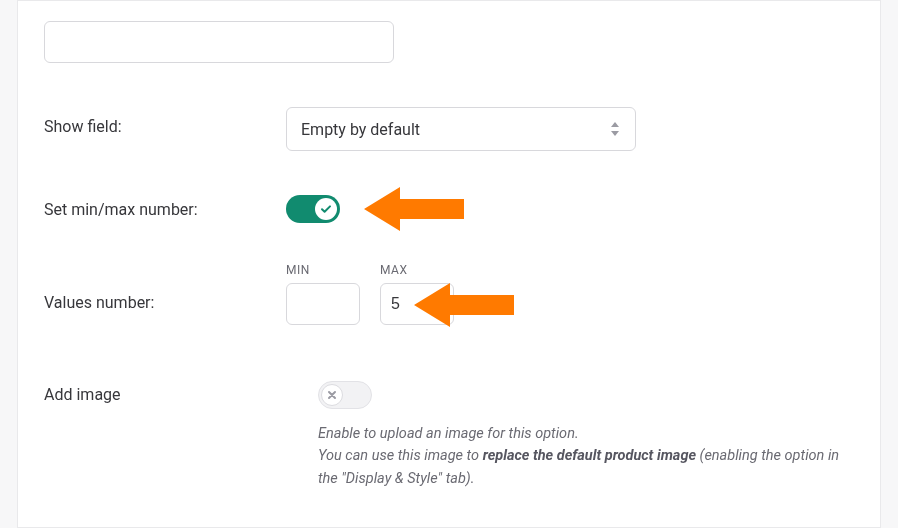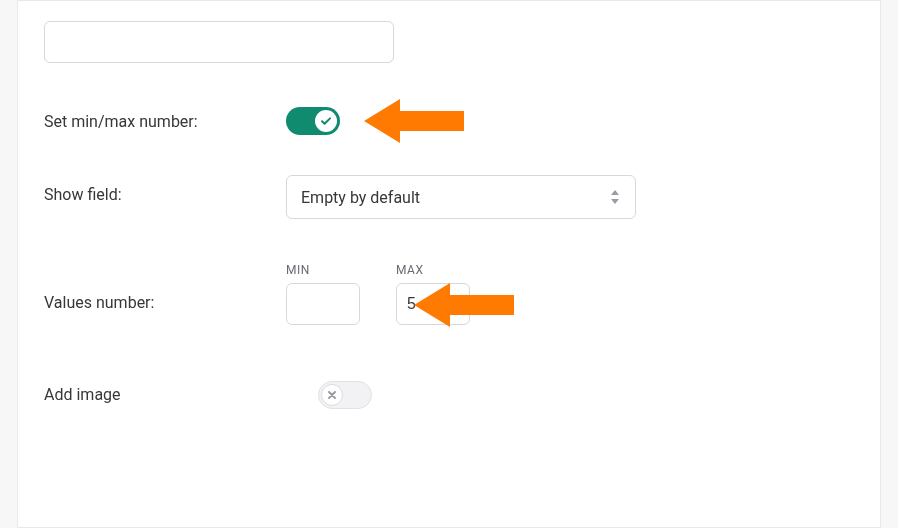--- a/index.html
+++ b/index.html
@@ -104,21 +104,21 @@
     left: 2px; top: 2px;
     width: 22px; height: 22px;
     background: #fff;
     border: 1px solid #dcdce0;
     border-radius: 50%;
     display: flex; align-items: center; justify-content: center;
     color: #9b9ba3;
     font-size: 14px;
     line-height: 1;
   }
-  .minmax-group { display: flex; gap: 36px; }
+  .minmax-group { display: flex; gap: 20px; }
   .minmax-box { display: flex; flex-direction: column; }
   .minmax-label {
     font-size: 12px;
     letter-spacing: 0.5px;
     color: #6a6a72;
     margin-bottom: 6px;
   }
   .small-input {
     width: 74px; height: 42px;
     border: 1px solid #d8d8dc;
@@ -144,55 +144,55 @@
   .arrow-svg { fill: #ff7a00; }
 </style>
 </head>
 <body>
 
 <div class="panel">
 
   <div class="row">
     <div class="ctrl-col">
       <input class="text-input" type="text" value="" style="">
+    </div>
+  </div>
+
+  <div class="row">
+    <div class="label-col">Show field:</div>
+    <div class="ctrl-col">
+      <div class="select-wrap">
+        <div class="select">
+          <span>Empty by default</span>
+        </div>
+        <svg class="select-arrows" viewBox="0 0 14 18">
+          <path d="M7 2 L11 7 L3 7 Z" fill="#9b9ba3"></path>
+          <path d="M7 16 L3 11 L11 11 Z" fill="#9b9ba3"></path>
+        </svg>
+      </div>
     </div>
   </div>
 
   <div class="row tight" style="align-items:center;">
     <div class="label-col" style="padding-top:0;">Set min/max number:</div>
     <div class="ctrl-col" style="flex-direction:row; align-items:center;">
       <div class="toggle toggle-on">
         <div class="knob">
           <svg width="12" height="12" viewBox="0 0 12 12">
               <path d="M2 6.2 L4.6 8.8 L10 3.4" stroke="#118b6f" stroke-width="2" fill="none" stroke-linecap="round" stroke-linejoin="round"></path>
             </svg>
         </div>
       </div>
 
       <svg class="arrow-annot arrow-svg" width="100" height="56" viewBox="0 0 100 56" style="left:320px; top:-14px;">
         <polygon points="0,28 36,6 36,18 100,18 100,38 36,38 36,50"></polygon>
       </svg>
     </div>
   </div>
 
-  <div class="row">
-    <div class="label-col">Show field:</div>
-    <div class="ctrl-col">
-      <div class="select-wrap">
-        <div class="select">
-          <span>Empty by default</span>
-        </div>
-        <svg class="select-arrows" viewBox="0 0 14 18">
-          <path d="M7 2 L11 7 L3 7 Z" fill="#9b9ba3"></path>
-          <path d="M7 16 L3 11 L11 11 Z" fill="#9b9ba3"></path>
-        </svg>
-      </div>
-    </div>
-  </div>
-
   <div class="row" style="margin-bottom:56px;">
     <div class="label-col" style="padding-top:30px;">Values number:</div>
     <div class="ctrl-col">
       <div class="minmax-group">
         <div class="minmax-box">
           <div class="minmax-label">MIN</div>
           <input class="small-input" type="text" value="" style="">
         </div>
         <div class="minmax-box">
           <div class="minmax-label">MAX</div>
@@ -209,16 +209,20 @@
   <div class="row" style="margin-bottom:0;gap:32px;">
     <div class="label-col" style="padding-top:4px;">Add image</div>
     <div class="ctrl-col">
       <div class="toggle toggle-off">
         <div class="knob">
           <svg width="10" height="10" viewBox="0 0 10 10">
               <path d="M2 2 L8 8 M8 2 L2 8" stroke="#9b9ba3" stroke-width="2" stroke-linecap="round"></path>
             </svg>
         </div>
       </div>
+      <div class="help-text">
+        <span>Enable to upload an image for this option.</span><br>
+        <span>You can use this image to </span><strong>replace the default product image</strong><span> (enabling the option in the "Display &amp; Style" tab).</span>
+      </div>
     </div>
   </div>
 
 </div>
 
 </body></html>

